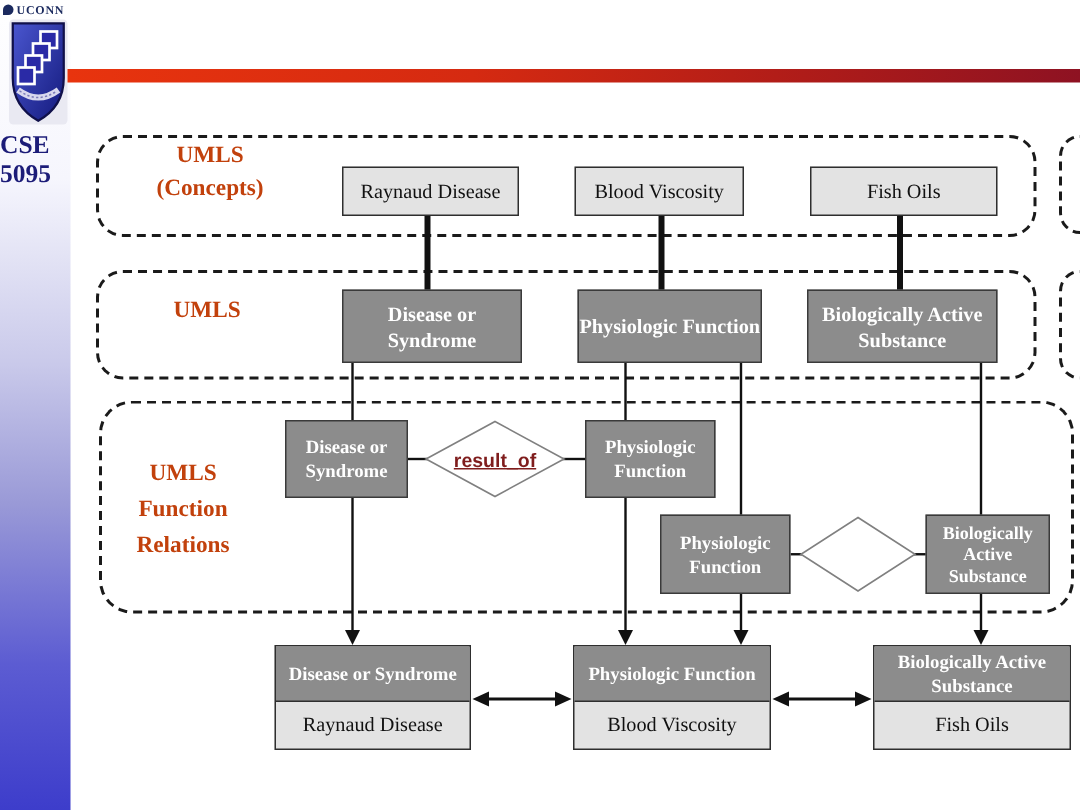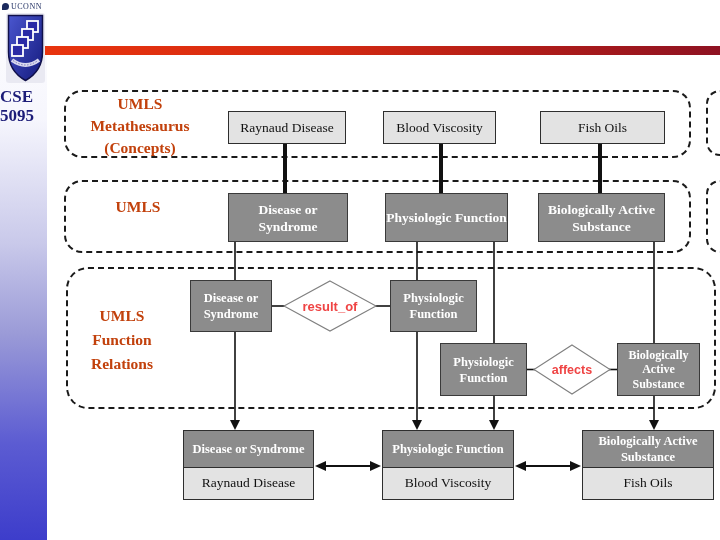--- a/index.html
+++ b/index.html
@@ -8,21 +8,21 @@
     overflow:hidden; font-family:"Liberation Serif", serif;
   }
 
   
   .sidebar {
     position:absolute; left:0; top:0; width:47px; height:540px;
     background:linear-gradient(180deg,#ffffff 0%,#f6f6fd 22%,#c9c9ea 45%,#9a9ad7 62%,#5c5cd2 82%,#3d3dcb 100%);
   }
   .uconn-wordmark {
     position:absolute; left:2px; top:2px; display:flex; align-items:center; gap:2px;
-    color:#1b2a5e; font-weight:normal; font-size:8px; letter-spacing:0.5px; white-space:nowrap;
+    color:#1b2a5e; font-weight:bold; font-size:8px; letter-spacing:0.5px; white-space:nowrap;
   }
   .leaf-icon { width:7px; height:7px; background:#1b2a5e; border-radius:50% 50% 50% 0; flex:0 0 auto; }
   .shield-wrap { position:absolute; left:6px; top:13px; width:39px; height:70px; background:#e9e9f2; border-radius:3px; }
   .shield-wrap svg { position:absolute; left:1px; top:1px; }
   .course-id {
     position:absolute; left:0; top:87px; width:49px; text-align:left;
     font-weight:bold; font-size:17px; line-height:19px; color:#1c1c78;
   }
 
   
@@ -77,21 +77,21 @@
     display:flex; align-items:center; justify-content:center;
   }
   #rel0-subject { left:190px; top:280px; width:82px; height:52px; }
   #rel0-object  { left:390px; top:280px; width:87px; height:52px; }
   #rel1-subject { left:440px; top:343px; width:87px; height:53px; }
   #rel1-object  { left:617px; top:343px; width:83px; height:53px; font-size:12px; line-height:14.5px; }
 
   
   .dlabel {
     position:absolute; font-family:"Liberation Sans", sans-serif; font-weight:bold;
-    color:#ef4444; display:flex; align-items:center; justify-content:center; text-align:left;
+    color:#7f1d1d; display:flex; align-items:center; justify-content:center; text-align:left;text-decoration:underline;
   }
   #pred-0 { left:284px; top:281px; width:92px; height:50px; font-size:13px; }
   #pred-1 { left:534px; top:345px; width:76px; height:49px; font-size:12.5px; }
 
   
   .bbox {
     position:absolute; top:430px; height:70px; box-sizing:border-box;
     border:1.5px solid #2e2e2e; background:#e3e3e3;
   }
   .bbox-type {
@@ -195,21 +195,20 @@
     <g fill="#111">
       <polygon points="315,466 326,461 326,471"></polygon>
       <polygon points="381,466 370,461 370,471"></polygon>
       <polygon points="515,466 526,461 526,471"></polygon>
       <polygon points="581,466 570,461 570,471"></polygon>
     </g>
   </svg>
 
   <div class="sec-label" id="label-meta">
     <div>UMLS</div>
-    <div>Metathesaurus</div>
     <div>(Concepts)</div>
   </div>
   <div class="sec-label" id="label-types">
     <div>UMLS</div>
   </div>
   <div class="sec-label" id="label-rels">
     <div>UMLS</div>
     <div>Function</div>
     <div>Relations</div>
   </div>
@@ -221,21 +220,20 @@
   <div class="tbox" id="type-0">Disease or Syndrome</div>
   <div class="tbox" id="type-1">Physiologic Function</div>
   <div class="tbox" id="type-2">Biologically Active Substance</div>
 
   <div class="rbox" id="rel0-subject">Disease or Syndrome</div>
   <div class="rbox" id="rel0-object">Physiologic Function</div>
   <div class="rbox" id="rel1-subject">Physiologic Function</div>
   <div class="rbox" id="rel1-object">Biologically Active Substance</div>
 
   <div class="dlabel" id="pred-0">result_of</div>
-  <div class="dlabel" id="pred-1">affects</div>
 
   <div class="bbox" id="bottom-0">
     <div class="bbox-type">Disease or Syndrome</div>
     <div class="bbox-concept">Raynaud Disease</div>
   </div>
   <div class="bbox" id="bottom-1">
     <div class="bbox-type">Physiologic Function</div>
     <div class="bbox-concept">Blood Viscosity</div>
   </div>
   <div class="bbox" id="bottom-2">

